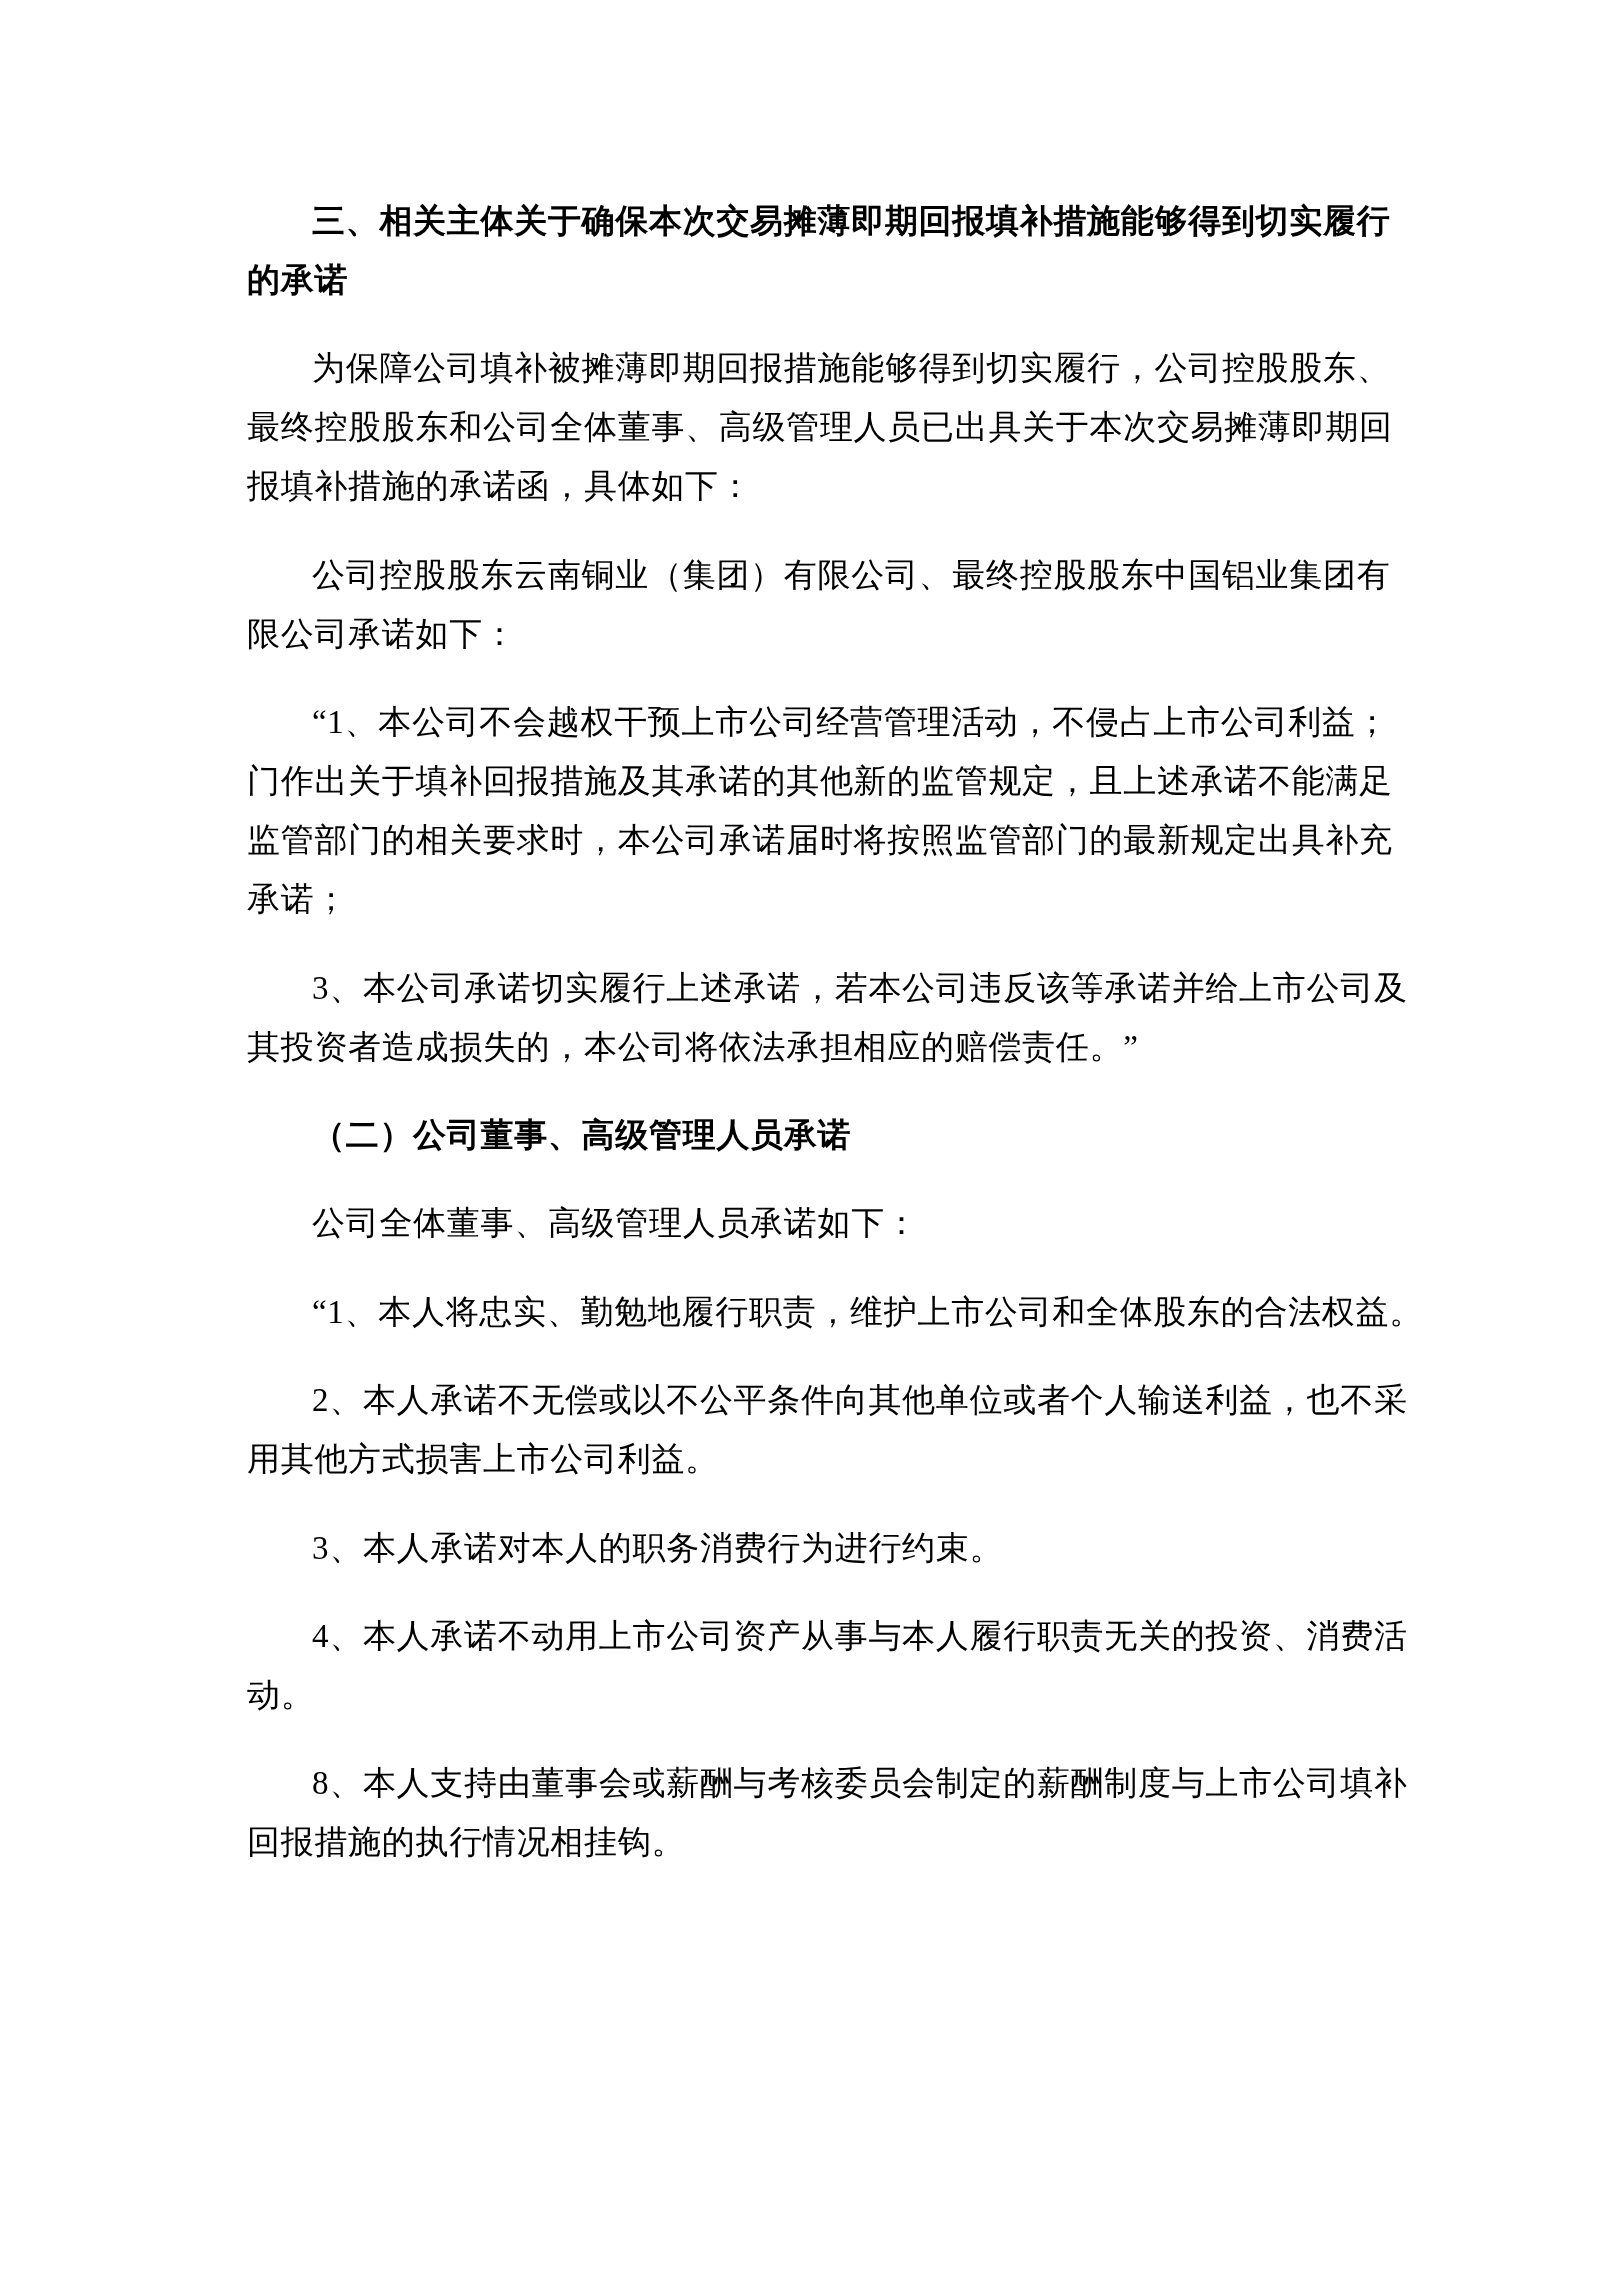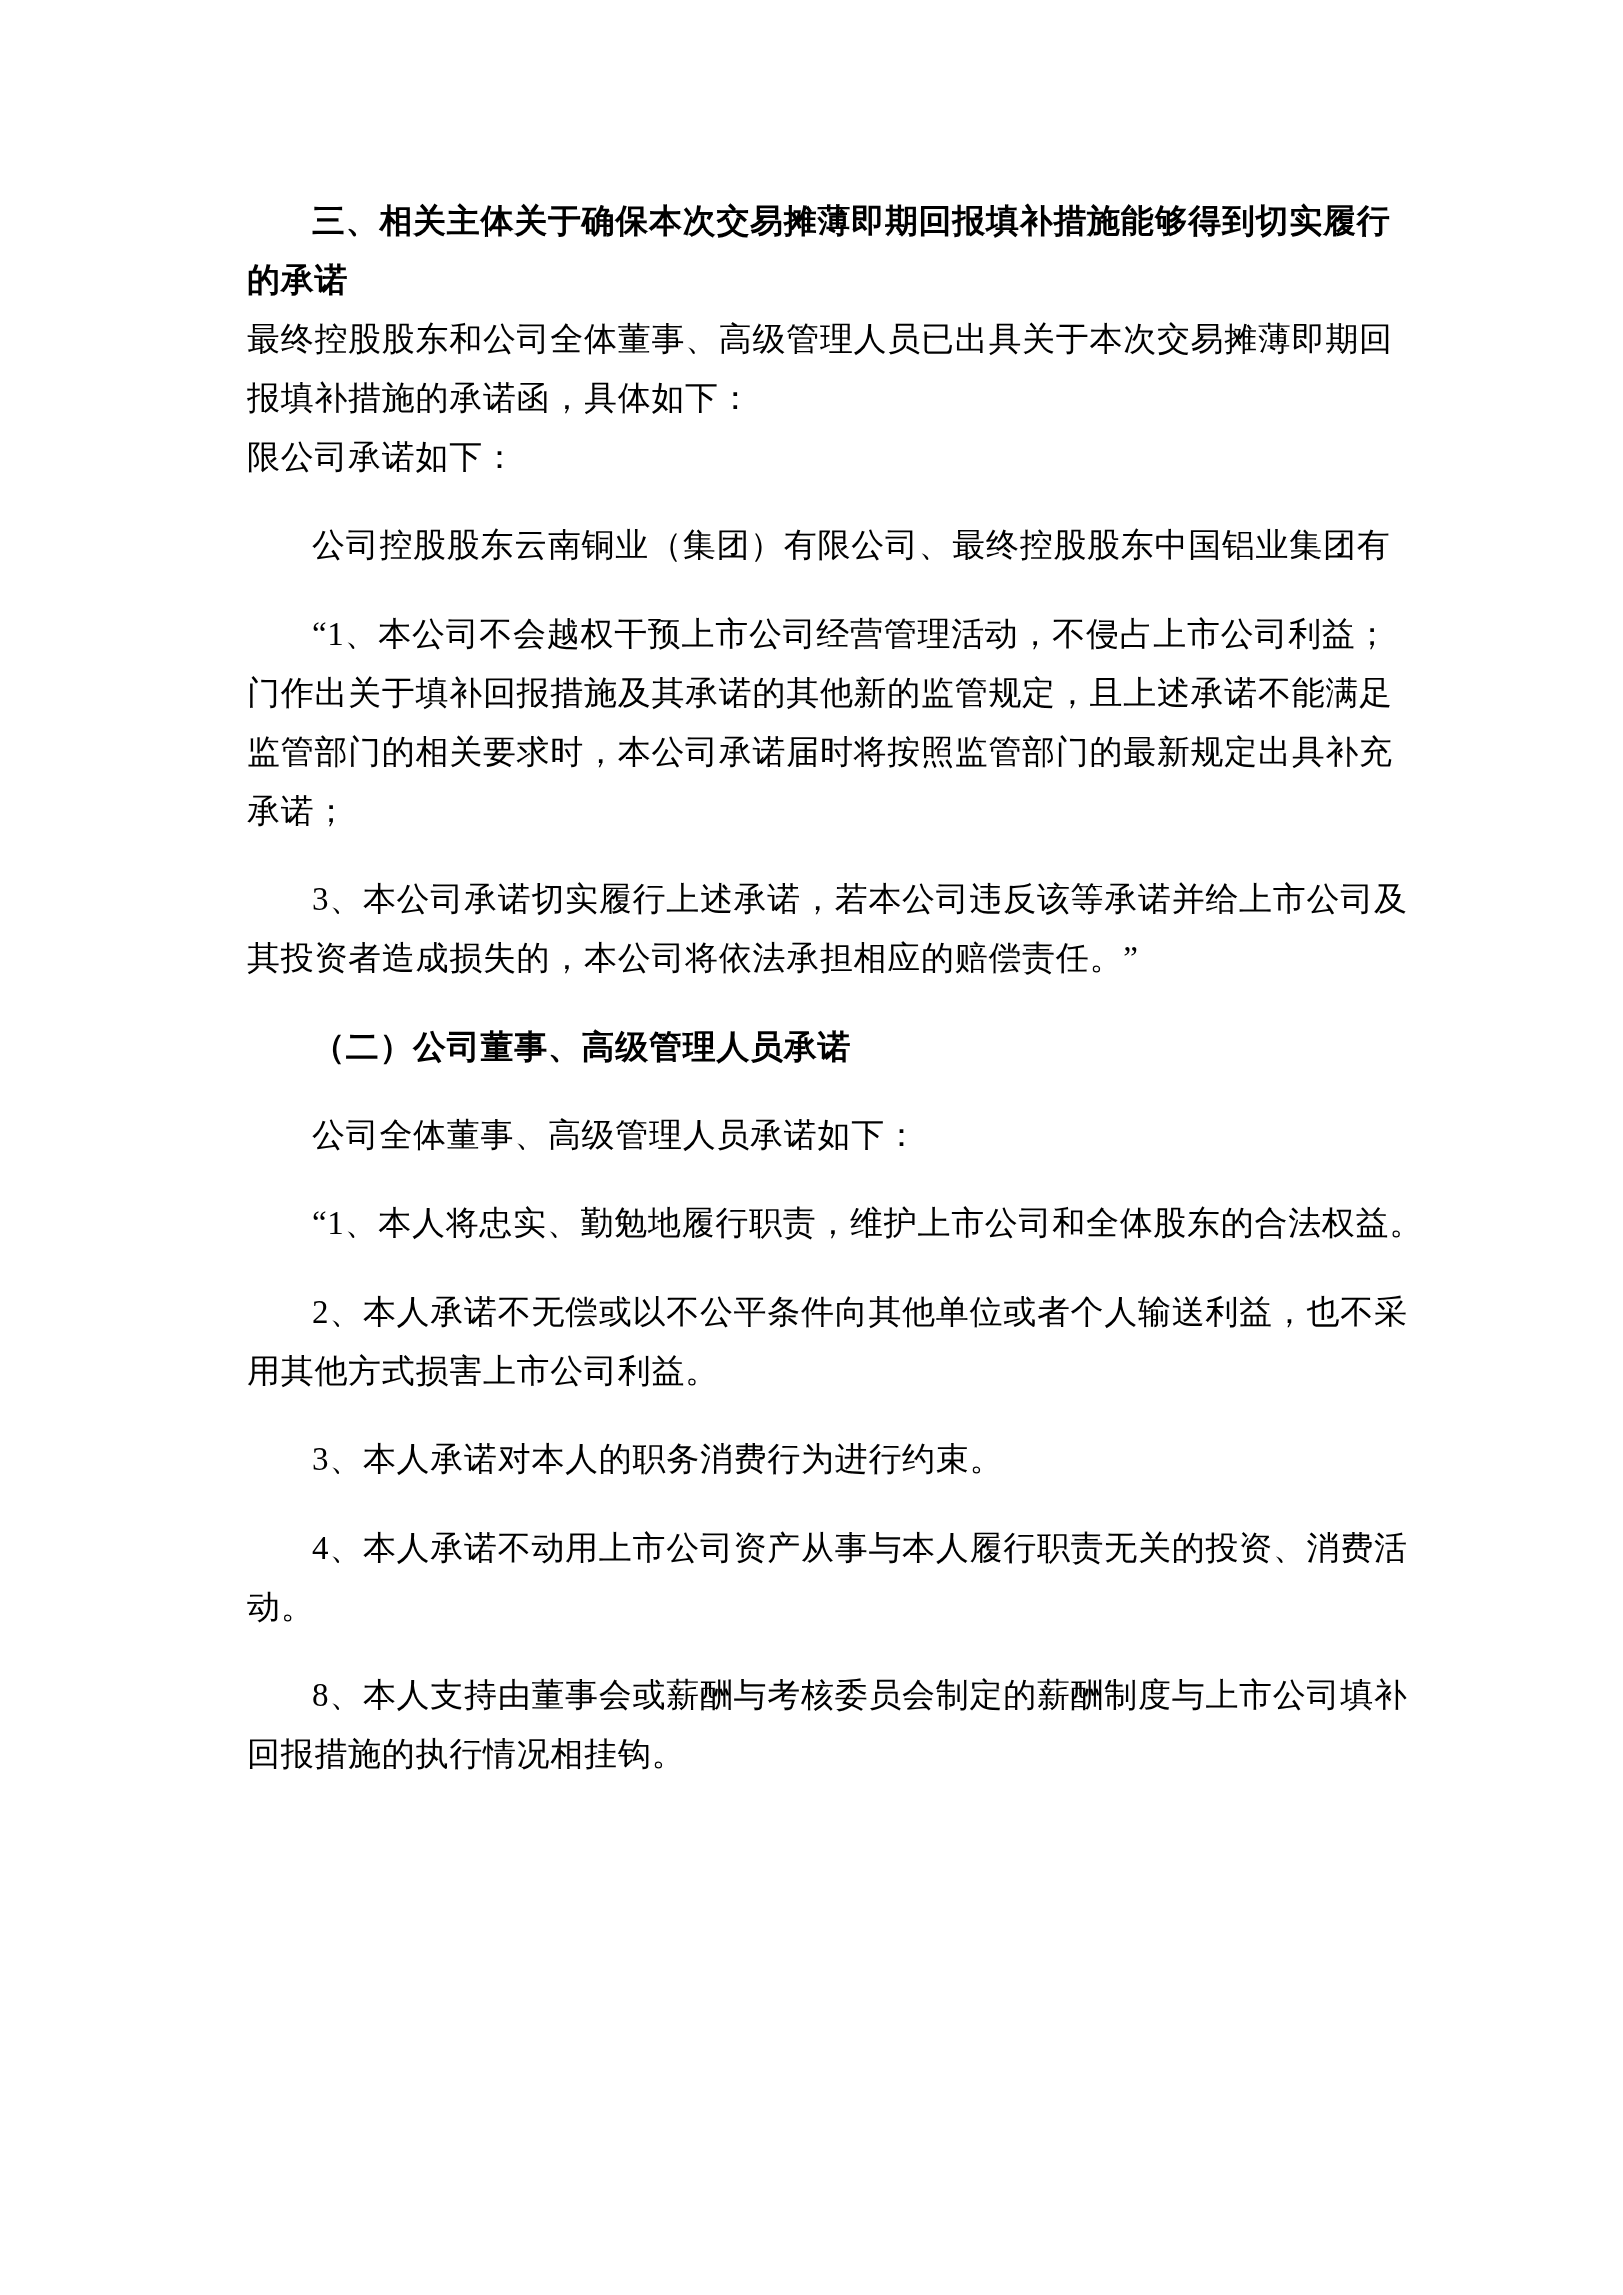--- a/index.html
+++ b/index.html
@@ -44,24 +44,25 @@
     letter-spacing: 0;
   }
 </style>
 </head>
 <body>
 
 <div class="page">
   <main class="content">
       <div class="line bold indent">三、相关主体关于确保本次交易摊薄即期回报填补措施能够得到切实履行</div>
       <div class="line bold">的承诺</div>
+      <div class="line indent pstart">为保障公司填补被摊薄即期回报措施能够得到切实履行，公司控股股东、</div>
       <div class="line">最终控股股东和公司全体董事、高级管理人员已出具关于本次交易摊薄即期回</div>
       <div class="line">报填补措施的承诺函，具体如下：</div>
+      <div class="line indent pstart">公司控股股东云南铜业（集团）有限公司、最终控股股东中国铝业集团有</div>
       <div class="line">限公司承诺如下：</div>
-      <div class="line indent pstart">公司控股股东云南铜业（集团）有限公司、最终控股股东中国铝业集团有</div>
       <div class="line indent pstart">“1、本公司不会越权干预上市公司经营管理活动，不侵占上市公司利益；</div>
       <div class="line">门作出关于填补回报措施及其承诺的其他新的监管规定，且上述承诺不能满足</div>
       <div class="line">监管部门的相关要求时，本公司承诺届时将按照监管部门的最新规定出具补充</div>
       <div class="line">承诺；</div>
       <div class="line indent pstart">3、本公司承诺切实履行上述承诺，若本公司违反该等承诺并给上市公司及</div>
       <div class="line">其投资者造成损失的，本公司将依法承担相应的赔偿责任。”</div>
       <div class="line bold indent pstart">（二）公司董事、高级管理人员承诺</div>
       <div class="line indent pstart">公司全体董事、高级管理人员承诺如下：</div>
       <div class="line indent pstart">“1、本人将忠实、勤勉地履行职责，维护上市公司和全体股东的合法权益。</div>
       <div class="line indent pstart">2、本人承诺不无偿或以不公平条件向其他单位或者个人输送利益，也不采</div>

